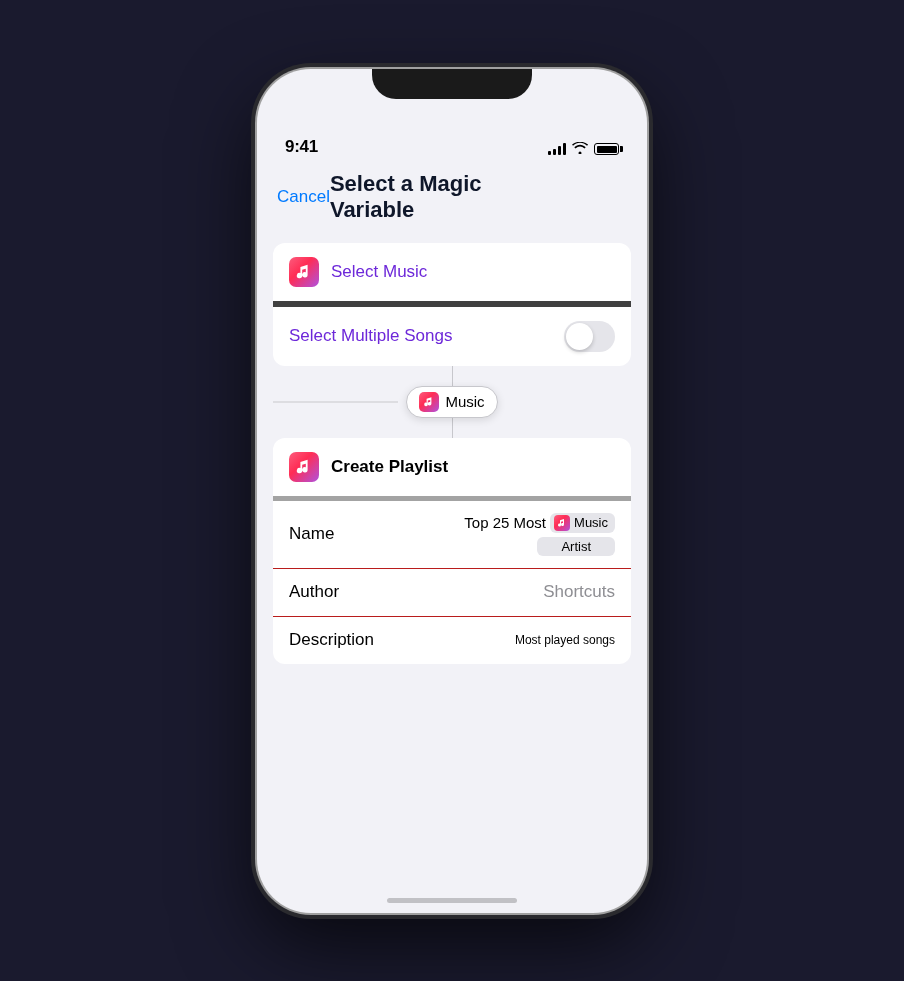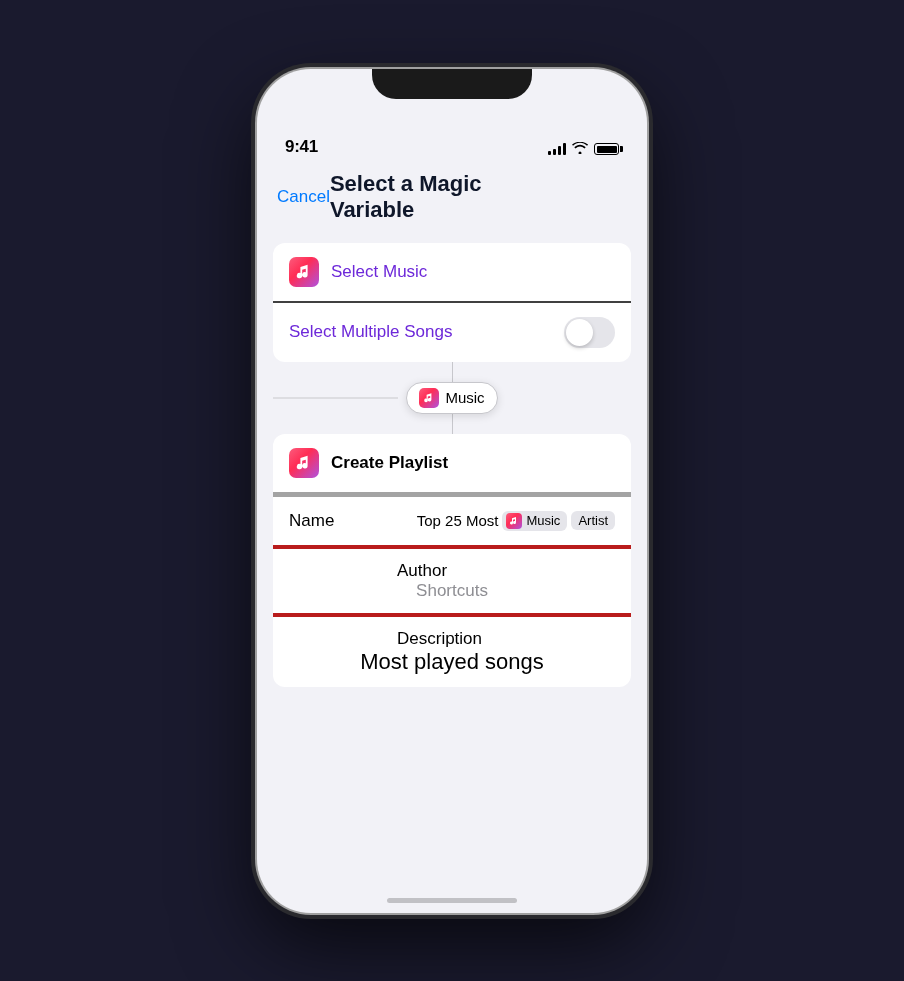--- a/index.html
+++ b/index.html
@@ -157,21 +157,21 @@
     }
 
     .card-row {
       display: flex;
       align-items: center;
       padding: 14px 16px;
       min-height: 52px;
     }
 
     .card-row + .card-row {
-      border-top: 2px solid #404040;
+      border-top: 6px solid #404040;
     }
 
     .music-icon {
       width: 30px;
       height: 30px;
       border-radius: 7px;
       background: linear-gradient(135deg, #fc5c7d 0%, #ff2d55 40%, #af52de 100%);
       display: flex;
       align-items: center;
       justify-content: center;
@@ -275,22 +275,21 @@
     }
 
     .field-row {
       display: flex;
       align-items: center;
       padding: 12px 16px;
       min-height: 48px;
     }
 
     .field-row + .field-row {
-      border-top: 4px solid #b91c1c;
-      flex-direction: column;
+      border-top: 1px solid #b91c1c;
     }
 
     .field-label {
       font-size: 17px;
       color: #000;
       font-weight: 400;
       min-width: 110px;
     }
 
     .field-value {
@@ -346,21 +345,21 @@
       font-size: 13px;
       color: #000;
       font-weight: 500;
     }
 
     .artist-token {
       display: inline-flex;
       align-items: center;
       background: #e5e5ea;
       border-radius: 6px;
-      padding: 2px 7px;
+      padding: 2px 24px;
       justify-content: flex-end;
     }
 
     .artist-token-label {
       font-size: 13px;
       color: #000;
       font-weight: 500;
     }
 
     
@@ -478,20 +477,20 @@
         </div>
       </div>
 
       <div class="field-row">
         <span class="field-label">Author</span>
         <span class="field-value-gray">Shortcuts</span>
       </div>
 
       <div class="field-row">
         <span class="field-label">Description</span>
-        <span class="field-value-text" style="flex:1;text-align:left;font-size:22px;">Most played songs</span>
+        <span class="field-value-text" style="flex:1;text-align:right;font-size:12px;">Most played songs</span>
       </div>
     </div>
 
   </div>
 
   <div class="home-indicator"></div>
 </div>
 
 </body></html>

